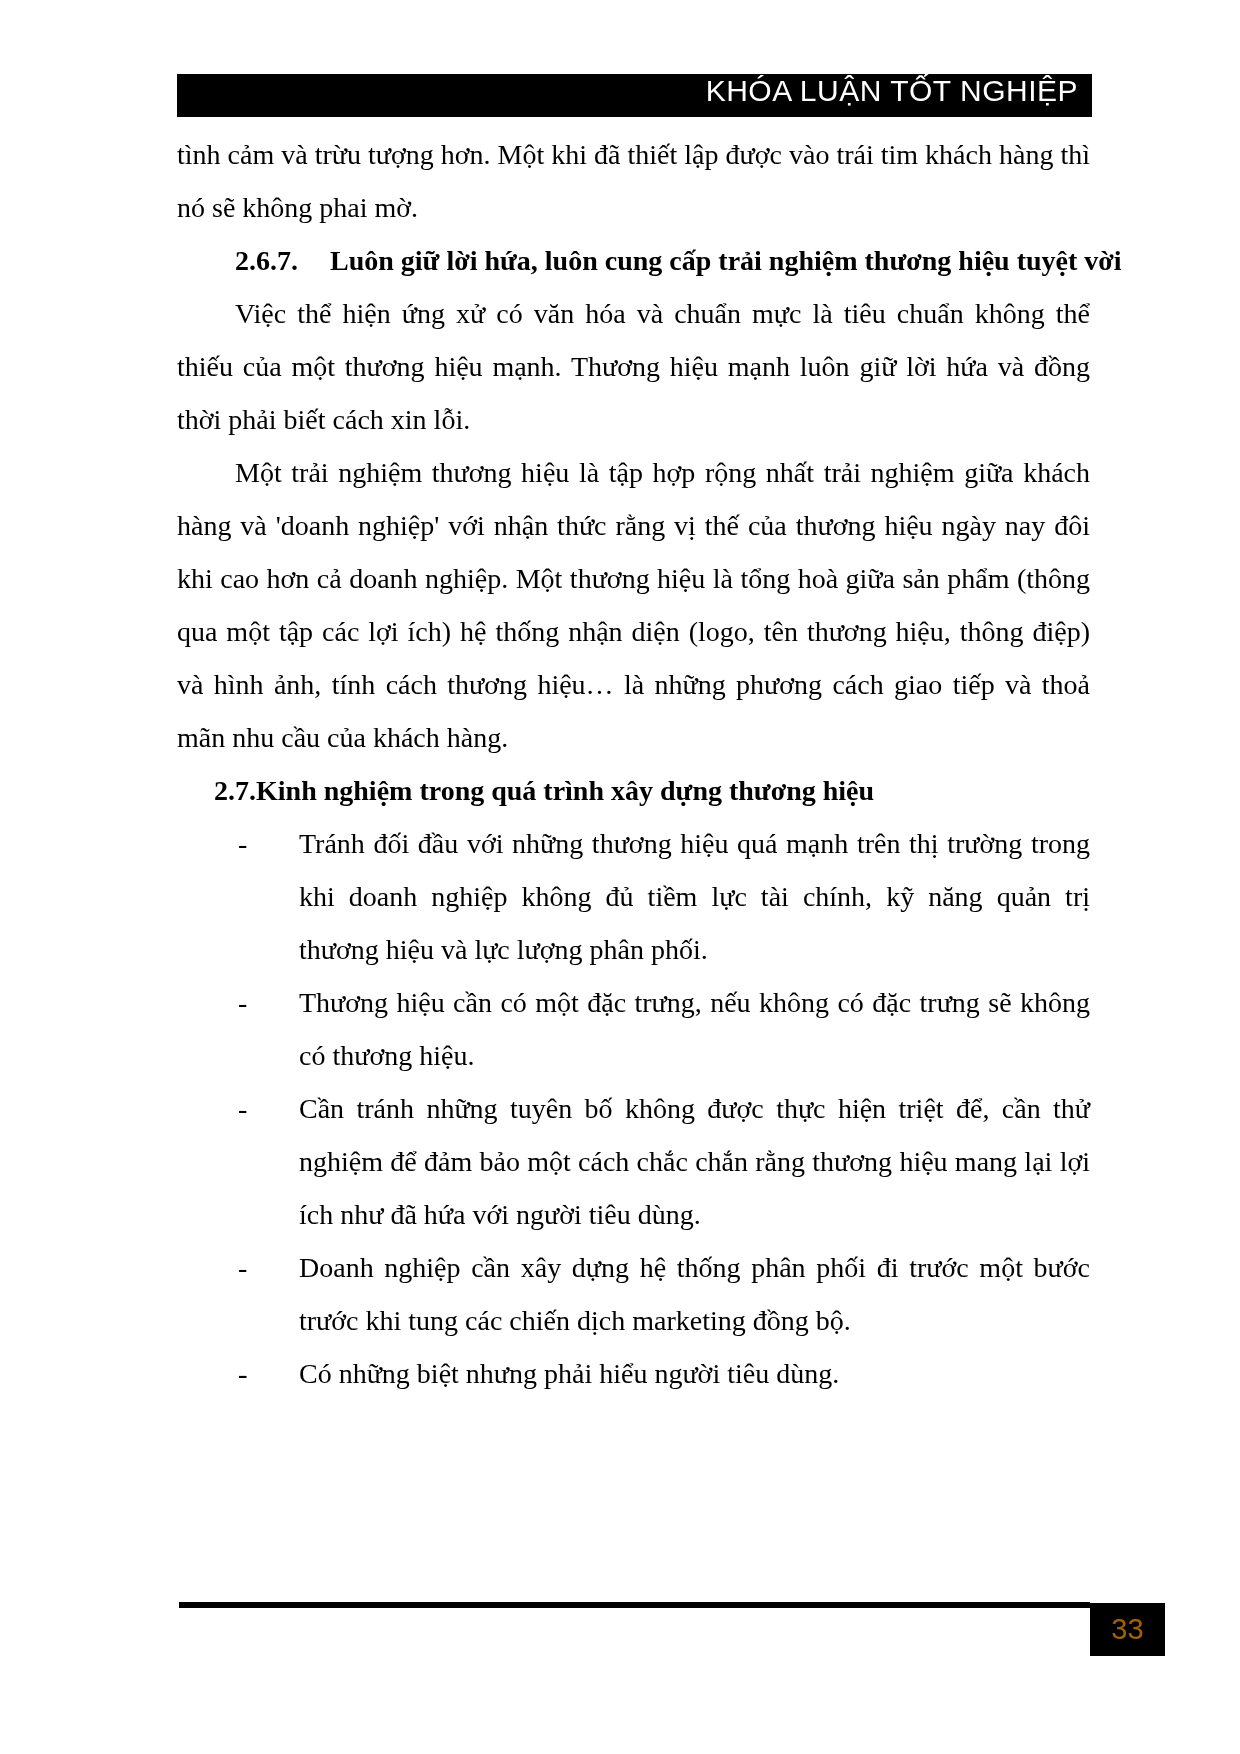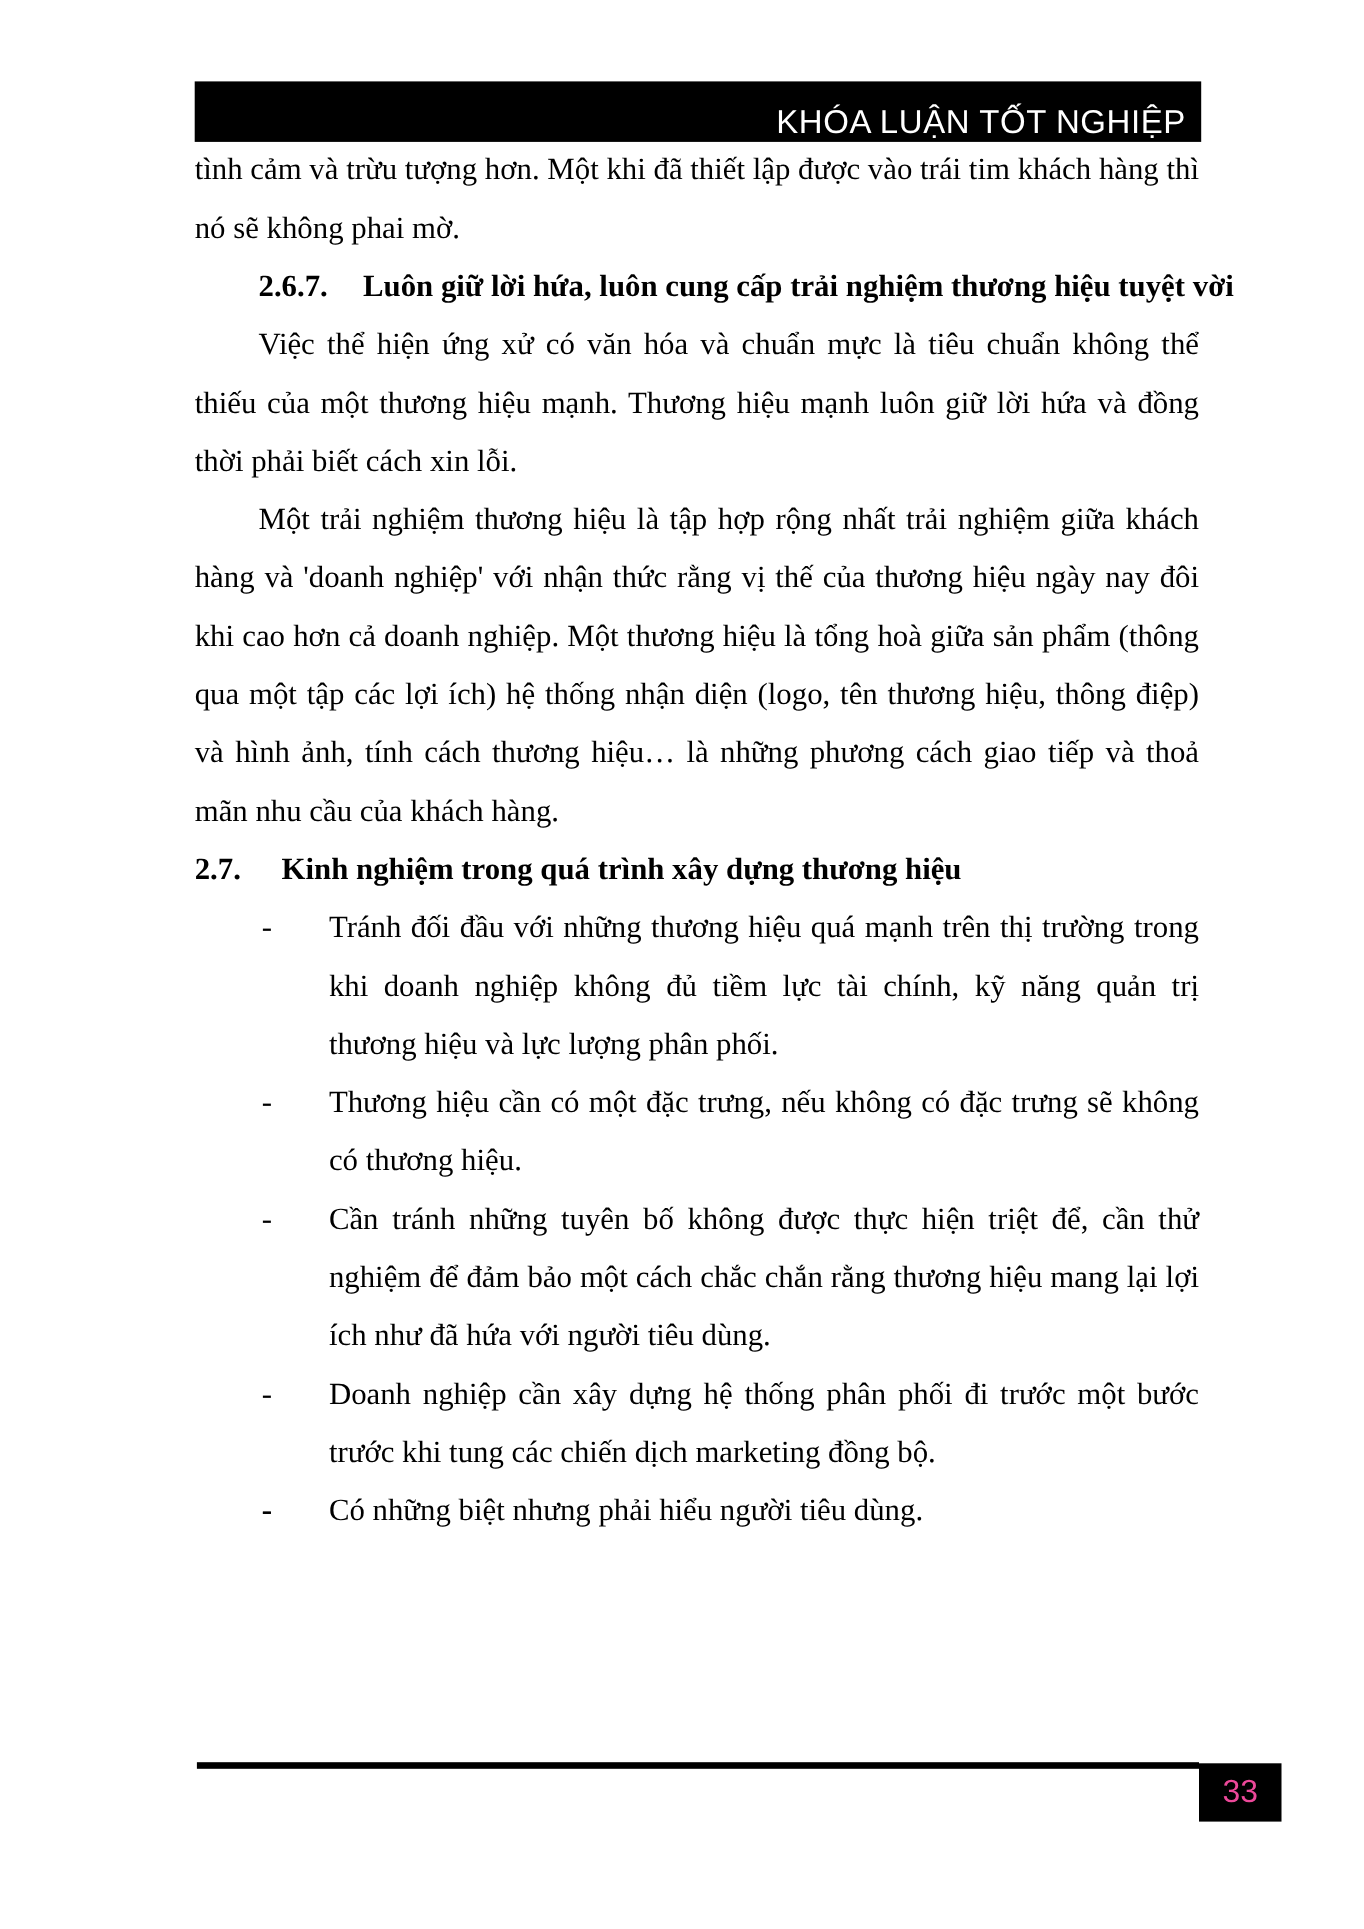--- a/index.html
+++ b/index.html
@@ -15,25 +15,25 @@
     margin: 0 auto;
     overflow: hidden;
     font-family: "Liberation Serif", "DejaVu Serif", serif;
     color: #000000;
   }
   .header-bar {
     position: absolute;
     left: 177px;
     top: 74px;
     width: 915px;
-    height: 55px;
+    height: 43px;
     background: #000000;
     box-sizing: border-box;
     display: flex;
-    align-items: flex-end;
+    align-items: flex-start;
     justify-content: flex-end;
     padding-right: 14px;
   }
   .header-title {
     color: #ffffff;
     font-family: "Liberation Sans", "DejaVu Sans", sans-serif;
     font-size: 30px;
     letter-spacing: 0.5px;
     white-space: nowrap;
   }
@@ -60,20 +60,21 @@
   .heading.h267 {
     padding-left: 58px;
   }
   .heading.h267 .hnum {
     display: inline-block;
     min-width: 95px;
   }
   .heading.h27 .hnum {
     display: inline-block;
     min-width: 79px;
+    text-align: right;
   }
   .bullet {
     position: relative;
     padding-left: 122px;
     box-sizing: border-box;
   }
   .bullet .dash {
     position: absolute;
     left: 61px;
     top: 0;
@@ -91,21 +92,21 @@
     left: 1090px;
     top: 1603px;
     width: 75px;
     height: 53px;
     background: #000000;
     display: flex;
     align-items: center;
     justify-content: center;
   }
   .page-number-box span {
-    color: #ec4899;
+    color: #a16207;
     font-family: "Liberation Sans", "DejaVu Sans", sans-serif;
     font-size: 29px;
   }
 </style>
 </head>
 <body>
 
 <div class="page">
 
   <div class="header-bar">

